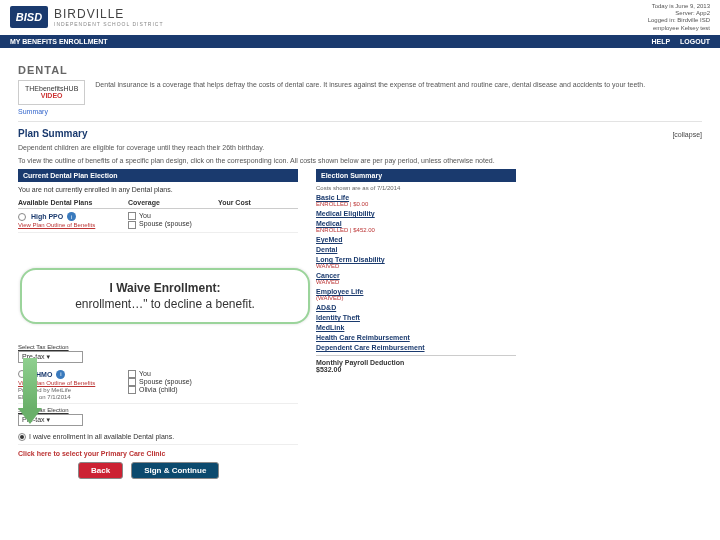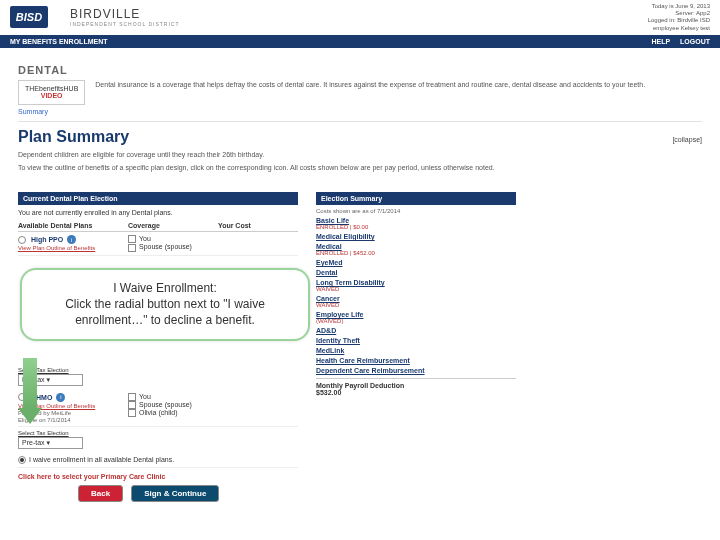--- a/index.html
+++ b/index.html
@@ -1,37 +1,37 @@
 <!DOCTYPE html>
 <html><head>
 <meta charset="utf-8">
 <style>
 *{box-sizing:border-box;margin:0;padding:0;font-family:Arial,Helvetica,sans-serif}
 body{width:720px;height:540px;background:#fff;font-size:8px;color:#333;position:relative;overflow:hidden}
 .topbar{display:flex;justify-content:space-between;align-items:center;padding:3px 10px}
-.logo-wrap{display:flex;align-items:center;gap:22px}
+.logo-wrap{display:flex;align-items:center;gap:6px}
 .logo-badge{width:38px;height:22px;background:#1a3a6e;color:#fff;font-weight:bold;font-size:11px;display:flex;align-items:center;justify-content:center;border-radius:2px;font-style:italic}
 .logo-text{font-size:12px;font-weight:normal;color:#444;letter-spacing:1px}
 .logo-sub{font-size:5px;color:#888;letter-spacing:1px}
 .meta{text-align:right;font-size:6px;color:#555;line-height:1.2}
 .navbar{background:#1a3a6e;color:#fff;display:flex;justify-content:space-between;padding:3px 10px;font-size:7px;font-weight:bold}
 .nav-right span{margin-left:8px}
 .page{padding:16px 18px}
 .htitle{font-size:11px;font-weight:bold;color:#666;letter-spacing:1px;margin-bottom:4px}
 .intro{display:flex;gap:10px}
 .hub{border:1px solid #ccc;padding:4px 6px;font-size:7px;text-align:center;line-height:1.1}
 .hub .v{color:#c33;font-weight:bold}
 .summary-link{color:#36c;font-size:7px;margin-top:3px;display:block}
 .intro-text{font-size:7px;color:#555;line-height:1.3}
 hr{border:none;border-top:1px solid #e3e3e3;margin:6px 0}
 .plan-head{display:flex;justify-content:space-between;align-items:baseline}
-.plan-head h3{color:#1a3a6e;font-size:16px}
+.plan-head h3{color:#1a3a6e;font-size:10px}
 .collapse{font-size:7px;color:#444}
 .plan-note{font-size:7px;color:#555;margin:4px 0;line-height:1.3}
-.cols{display:flex;gap:18px;margin-top:20px}
+.cols{display:flex;gap:18px;margin-top:4px}
 .left{width:280px}
 .right{width:200px}
 .bar{background:#1a3a6e;color:#fff;font-size:7px;font-weight:bold;padding:3px 5px}
 .subtext{font-size:7px;margin:4px 0}
 .th-row{display:flex;font-size:7px;font-weight:bold;border-bottom:1px solid #ccc;padding:2px 0}
 .th-row .c1{width:110px}.th-row .c2{width:90px}.th-row .c3{flex:1}
 .plan-row{display:flex;font-size:7px;padding:3px 0;border-bottom:1px solid #eee;align-items:flex-start}
 .plan-row .c1{width:110px}.plan-row .c2{width:90px}.plan-row .c3{flex:1}
 .radio{width:8px;height:8px;border:1px solid #888;border-radius:50%;display:inline-block;vertical-align:middle;margin-right:3px;background:#fff}
 .radio.sel::after{content:"";display:block;width:4px;height:4px;background:#333;border-radius:50%;margin:1px}
@@ -44,21 +44,21 @@
 .es-head{color:#1a3a6e;font-weight:bold;text-decoration:underline;font-size:7px;margin-top:3px}
 .es-sub{color:#b33;font-size:6px}
 .es-box{border-top:1px solid #ccc;margin-top:4px;padding-top:3px}
 .deduct{font-weight:bold;font-size:7px}
 .primary-link{color:#b33;font-size:7px;font-weight:bold;margin:5px 0;display:block}
 .btns{display:flex;gap:8px;margin-top:4px;margin-left:60px}
 .btn{padding:3px 12px;border-radius:3px;color:#fff;font-size:8px;font-weight:bold;border:1px solid #888}
 .btn.back{background:#c23}
 .btn.sign{background:#0c4a6e}
 .callout{position:absolute;left:20px;top:268px;width:290px;background:#fff;border:2px solid #9bd49b;border-radius:16px;padding:10px 14px;text-align:center;font-size:12px;line-height:1.35;box-shadow:0 0 3px rgba(0,0,0,.15)}
-.callout b{font-weight:normal}
+.callout b{font-weight:bold}
 .arrow{position:absolute;left:18px;top:358px}
 .arrow .shaft{width:14px;height:50px;background:linear-gradient(#8fd08f,#6ab06a);margin-left:5px}
 .arrow .head{width:0;height:0;border-left:12px solid transparent;border-right:12px solid transparent;border-top:16px solid #6ab06a}
 .cb{width:8px;height:8px;border:1px solid #888;display:inline-block;vertical-align:middle;margin-right:3px}
 </style>
 </head>
 <body>
 
 <div class="topbar">
   <div class="logo-wrap">
@@ -194,19 +194,18 @@
       <div class="es-box">
         <div class="deduct">Monthly Payroll Deduction</div>
         <div class="deduct">$532.00</div>
       </div>
     </div>
   </div>
 </div>
 
 <div class="callout">
   <div><b>I Waive Enrollment:</b></div>
-  <div>Click the radial button next to "I waive</div>
   <div>enrollment…" to decline a benefit.</div>
 </div>
 <div class="arrow">
   <div class="shaft"></div>
     <div class="head"></div>
 </div>
 
 </body></html>

